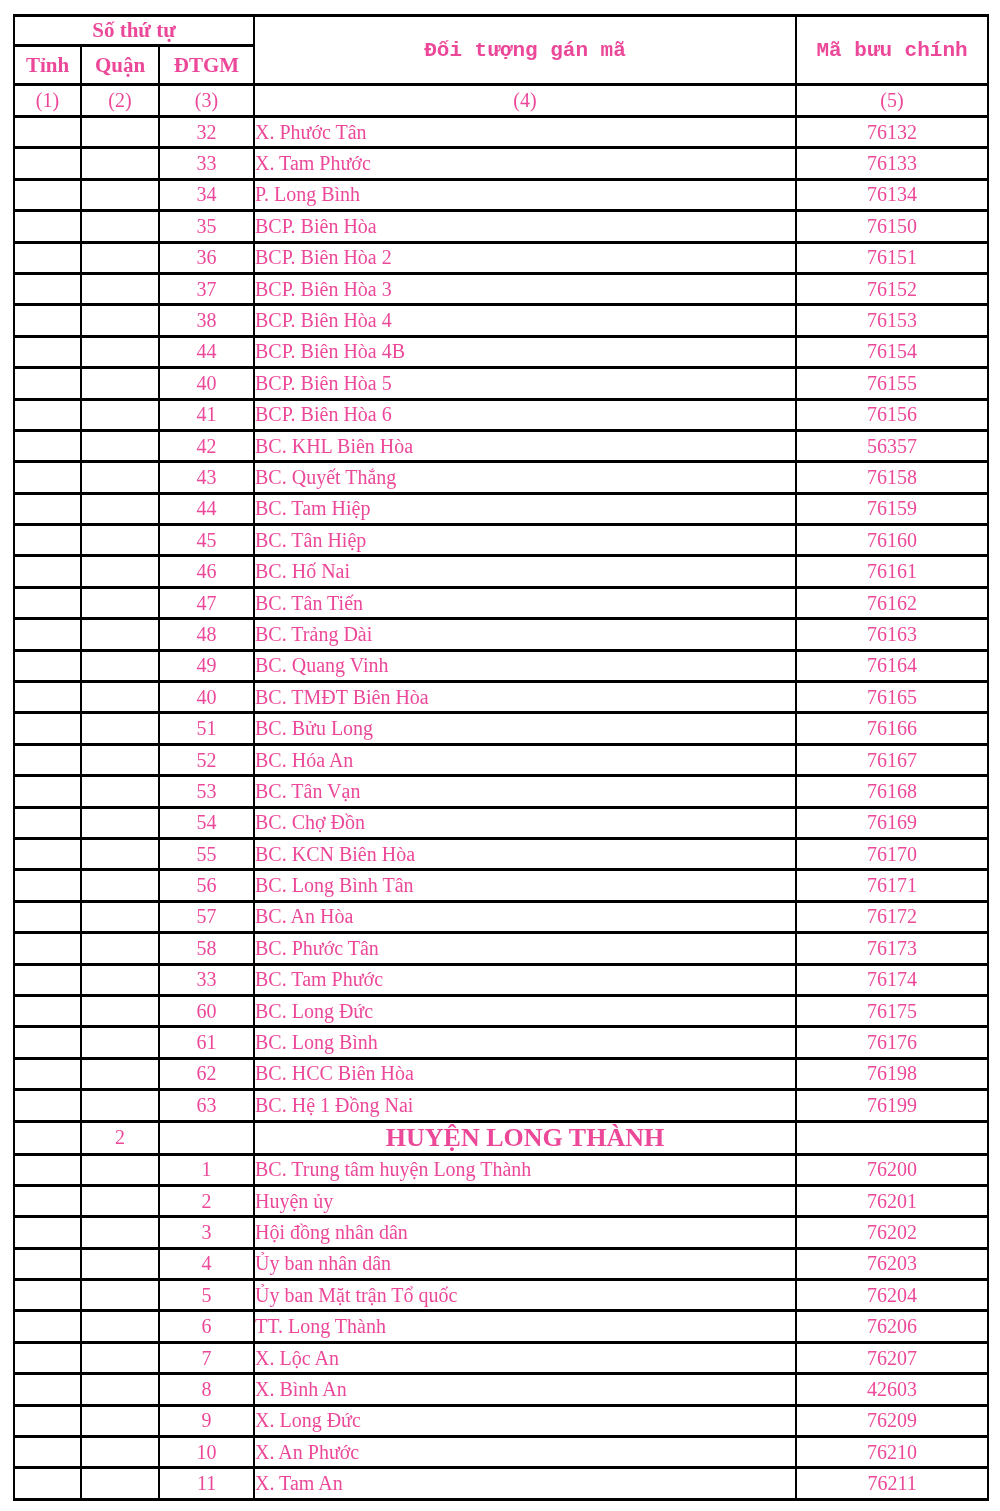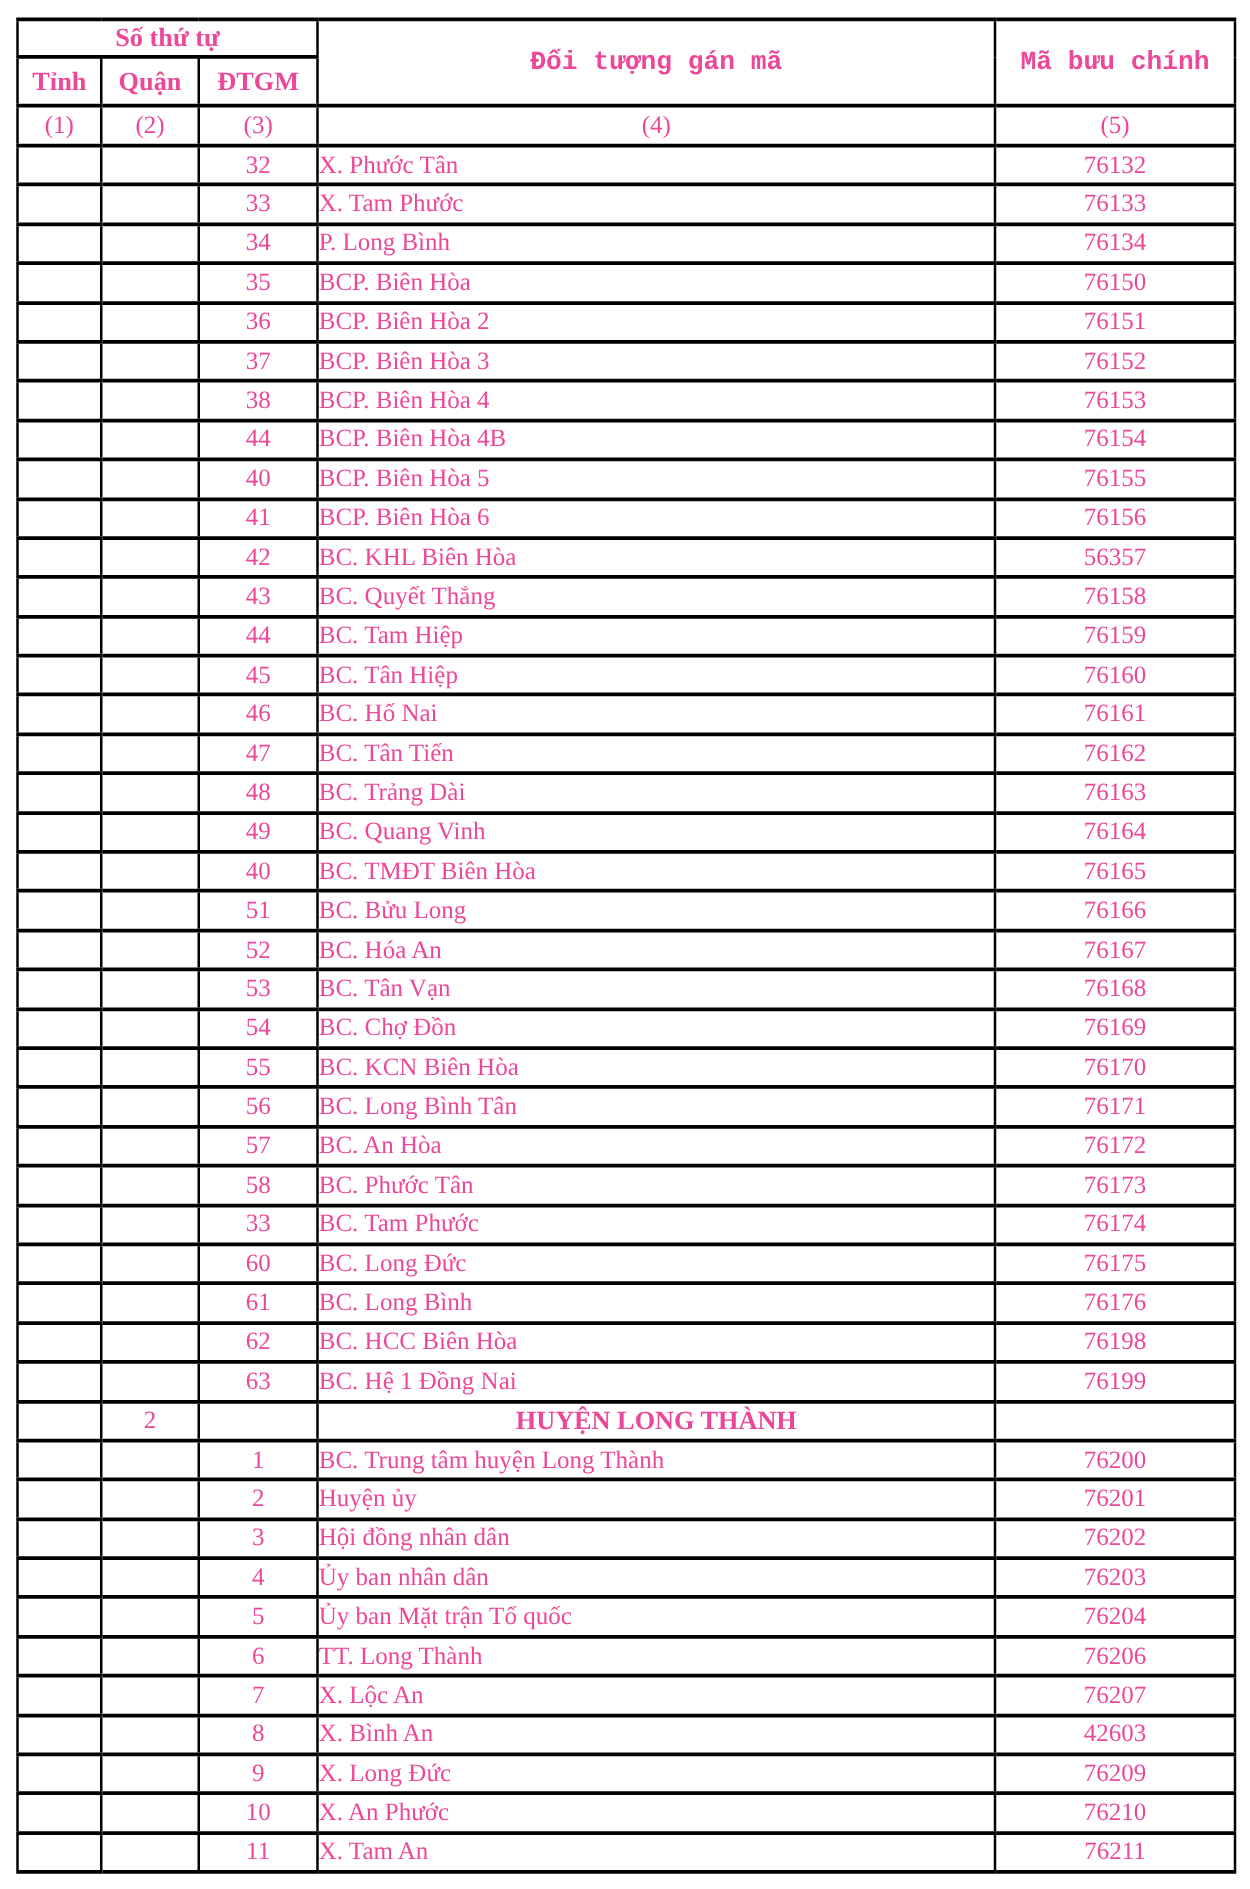--- a/index.html
+++ b/index.html
@@ -54,21 +54,21 @@
   tbody td {
     height: 28.4px;
     vertical-align: middle;
     font-size: 20px;
   }
   td.c-tinh, td.c-quan, td.c-dtgm, td.c-code { text-align: center; }
   td.c-obj { text-align: left; padding-left: 5px; margin-top: 43px; }
   tr.section-row td.c-obj {
     text-align: center;
     font-weight: bold;
-    font-size: 21px;
+    font-size: 26px;
     padding-left: 0;
   }
 </style>
 </head>
 <body>
 
 <div class="page">
   <table class="postal">
     <colgroup>
       <col style="width:67px">

